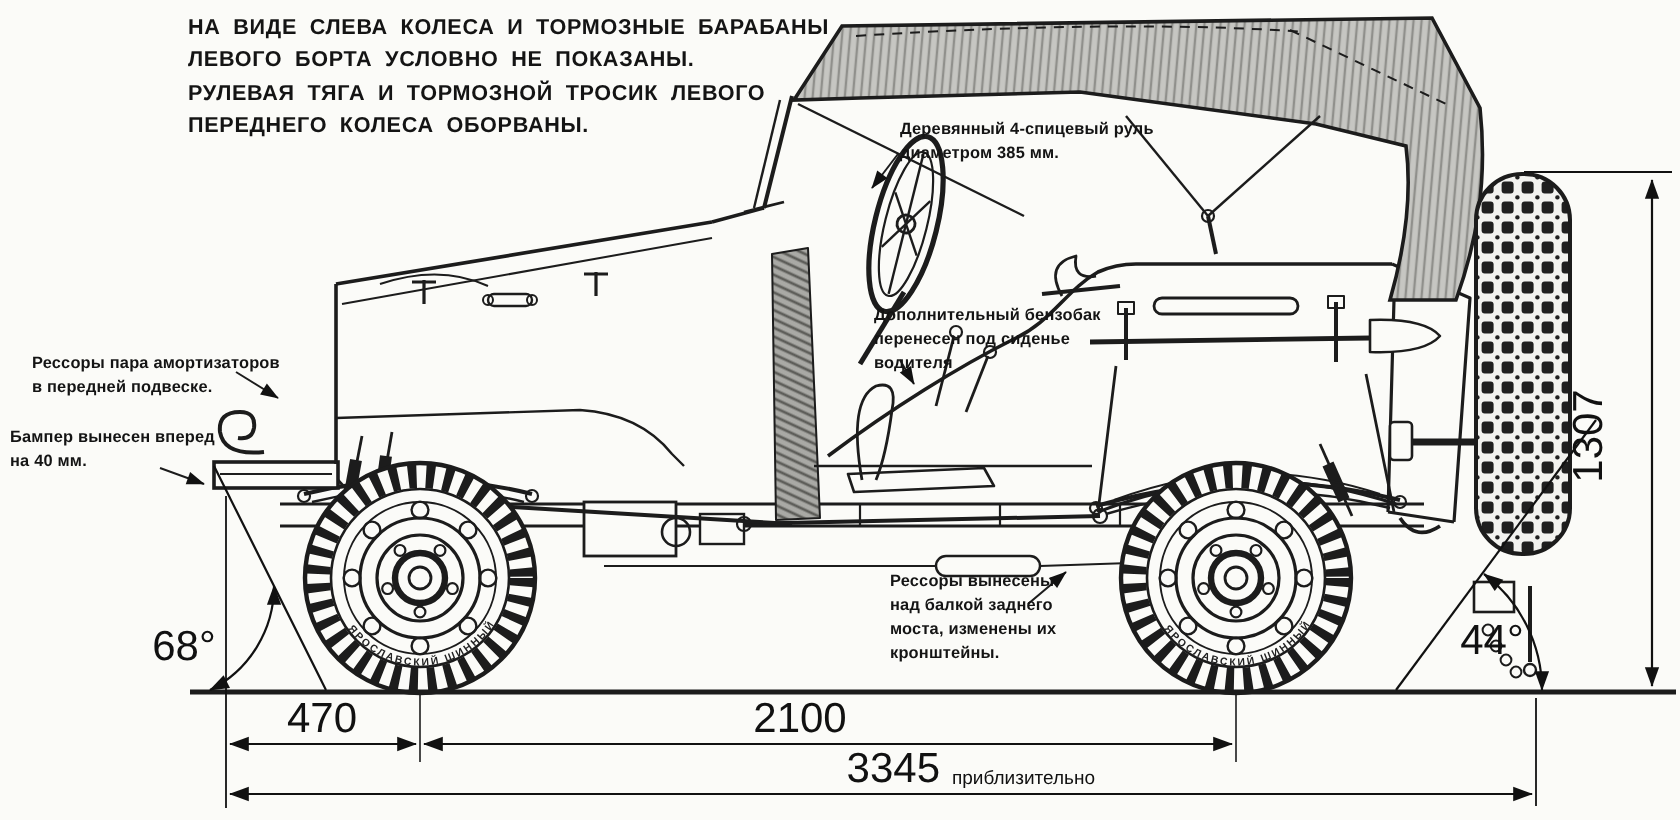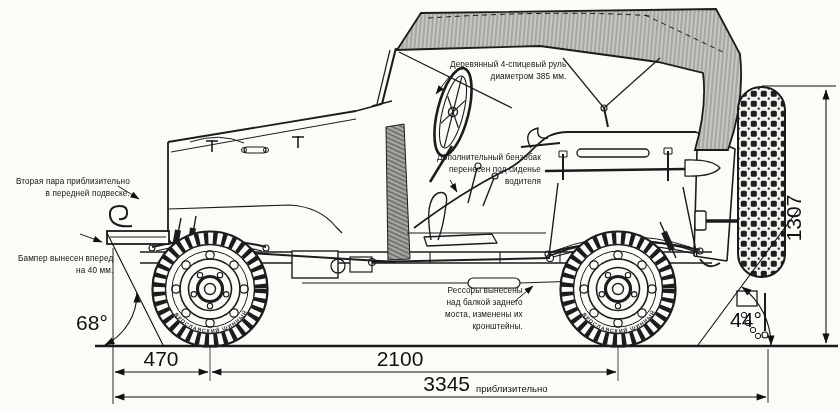--- a/index.html
+++ b/index.html
@@ -2,22 +2,22 @@
 <html><head>
 <meta charset="utf-8">
 <style>
   html,body{margin:0;padding:0;background:#e8e8e6;}
   .stage{position:relative;width:840px;height:410px;background:#fbfbf8;overflow:hidden;
          font-family:"Liberation Sans",sans-serif;color:#141414;}
   .stage svg{position:absolute;left:0;top:0;}
   .note{position:absolute;white-space:pre-line;}
   .top-note{left:94px;top:6px;font-size:10.8px;font-weight:bold;letter-spacing:.35px;
             word-spacing:3px;line-height:1.52;}
-  .callout{position:absolute;font-size:8.2px;font-weight:normal;line-height:1.45;
-           letter-spacing:.1px;white-space:pre-line;text-align:right;}
+  .callout{position:absolute;font-size:8.2px;font-weight:bold;line-height:1.45;
+           letter-spacing:.1px;white-space:pre-line;}
   .dim{font-family:"Liberation Sans",sans-serif;font-size:21px;fill:#111;}
   .dim-small{font-family:"Liberation Sans",sans-serif;font-size:9.5px;fill:#111;}
   .tiretext{font-family:"Liberation Sans",sans-serif;font-size:5.2px;font-weight:bold;
             letter-spacing:1.1px;fill:#222;}
 </style>
 </head>
 <body>
 
 <div class="stage">
 
@@ -236,26 +236,30 @@
 
   <g stroke="#1c1c1c" fill="none" stroke-width="1">
     <line x1="449" y1="77" x2="436" y2="94" marker-end="url(#arrE)"></line>
     <line x1="450" y1="180" x2="457" y2="192" marker-end="url(#arrE)"></line>
     <line x1="118" y1="186" x2="139" y2="199" marker-end="url(#arrE)"></line>
     <line x1="80" y1="234" x2="102" y2="242" marker-end="url(#arrE)"></line>
     <line x1="514" y1="302" x2="533" y2="286" marker-end="url(#arrE)"></line>
   </g>
 </svg>
 
+  <div class="note top-note">НА ВИДЕ СЛЕВА КОЛЕСА И ТОРМОЗНЫЕ БАРАБАНЫ
+ЛЕВОГО БОРТА УСЛОВНО НЕ ПОКАЗАНЫ.
+РУЛЕВАЯ ТЯГА И ТОРМОЗНОЙ ТРОСИК ЛЕВОГО
+ПЕРЕДНЕГО КОЛЕСА ОБОРВАНЫ.</div>
   <div class="callout" style="left:450px;top:59px;">Деревянный 4-спицевый руль
 диаметром 385 мм.</div>
   <div class="callout" style="left:405px;top:152px;margin-left:32px;">Дополнительный бензобак
 перенесен под сиденье
 водителя</div>
-  <div class="callout" style="left:16px;top:176px;">Вторая пара приблизительно
+  <div class="callout" style="left:16px;top:176px;">Рессоры пара амортизаторов
 в передней подвеске.</div>
-  <div class="callout" style="left:18px;top:213px;margin-top:40px;">Бампер вынесен вперед
+  <div class="callout" style="left:5px;top:213px;">Бампер вынесен вперед
 на 40 мм.</div>
   <div class="callout" style="left:445px;top:285px;">Рессоры вынесены
 над балкой заднего
 моста, изменены их
 кронштейны.</div>
 </div>
 
 </body></html>

